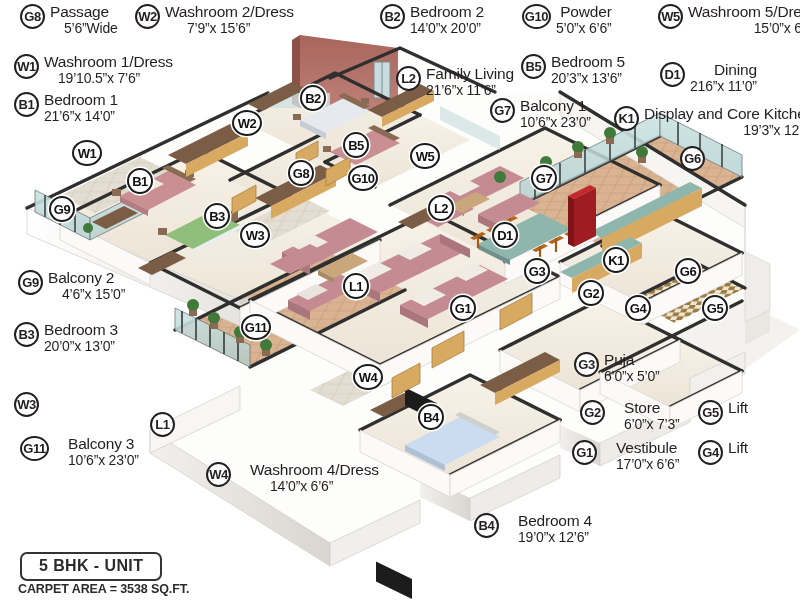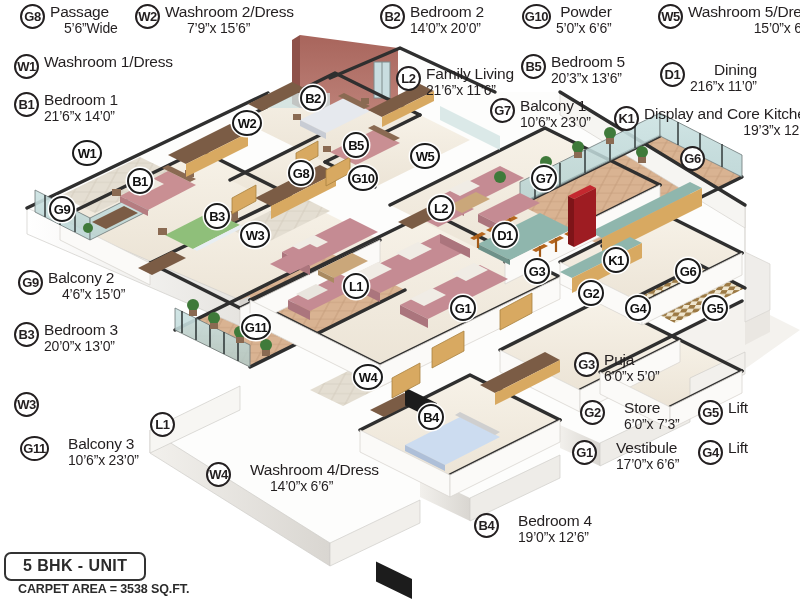--- a/index.html
+++ b/index.html
@@ -30,21 +30,21 @@
   
   .pin{position:absolute;width:26px;height:26px;border-radius:50%;
        border:2.4px solid #1b1b1b;background:#fff;
        display:flex;align-items:center;justify-content:center;
        font-size:13px;font-weight:700;line-height:1;color:#111;
        box-sizing:border-box;letter-spacing:-.5px;
        box-shadow:0 0 0 1.5px #fff;}
   .pin.w{width:30px;}
 
   
-  #unitbox{position:absolute;left:4px;top:552px;
+  #unitbox{position:absolute;left:20px;top:552px;
            border:2.6px solid #333;border-radius:7px;
            padding:3px 17px 4px;font-size:16px;font-weight:700;
            letter-spacing:.4px;color:#2b2b2b;background:#fff;}
   #carpet{position:absolute;left:18px;top:582px;font-size:12.5px;
           font-weight:700;letter-spacing:-.1px;color:#2b2b2b;}
 </style>
 </head>
 <body>
 
 <div id="root">
@@ -526,20 +526,21 @@
     <div class="ctext c">
         <div class="cname">Washroom 5/Dress</div>
       <div class="cdim">15’0”x 6’6”</div>
       </div>
   </div>
 
   <div class="callout" style="left:14px;top:54px">
     <div class="badge w">W1</div>
     <div class="ctext">
         <div class="cname">Washroom 1/Dress</div>
+      <div class="cdim ind">19’10.5”x 7’6”</div>
       </div>
   </div>
 
   <div class="callout" style="left:396px;top:66px">
     <div class="badge">L2</div>
     <div class="ctext">
         <div class="cname">Family Living</div>
       <div class="cdim">21’6”x 11’6”</div>
       </div>
   </div>

